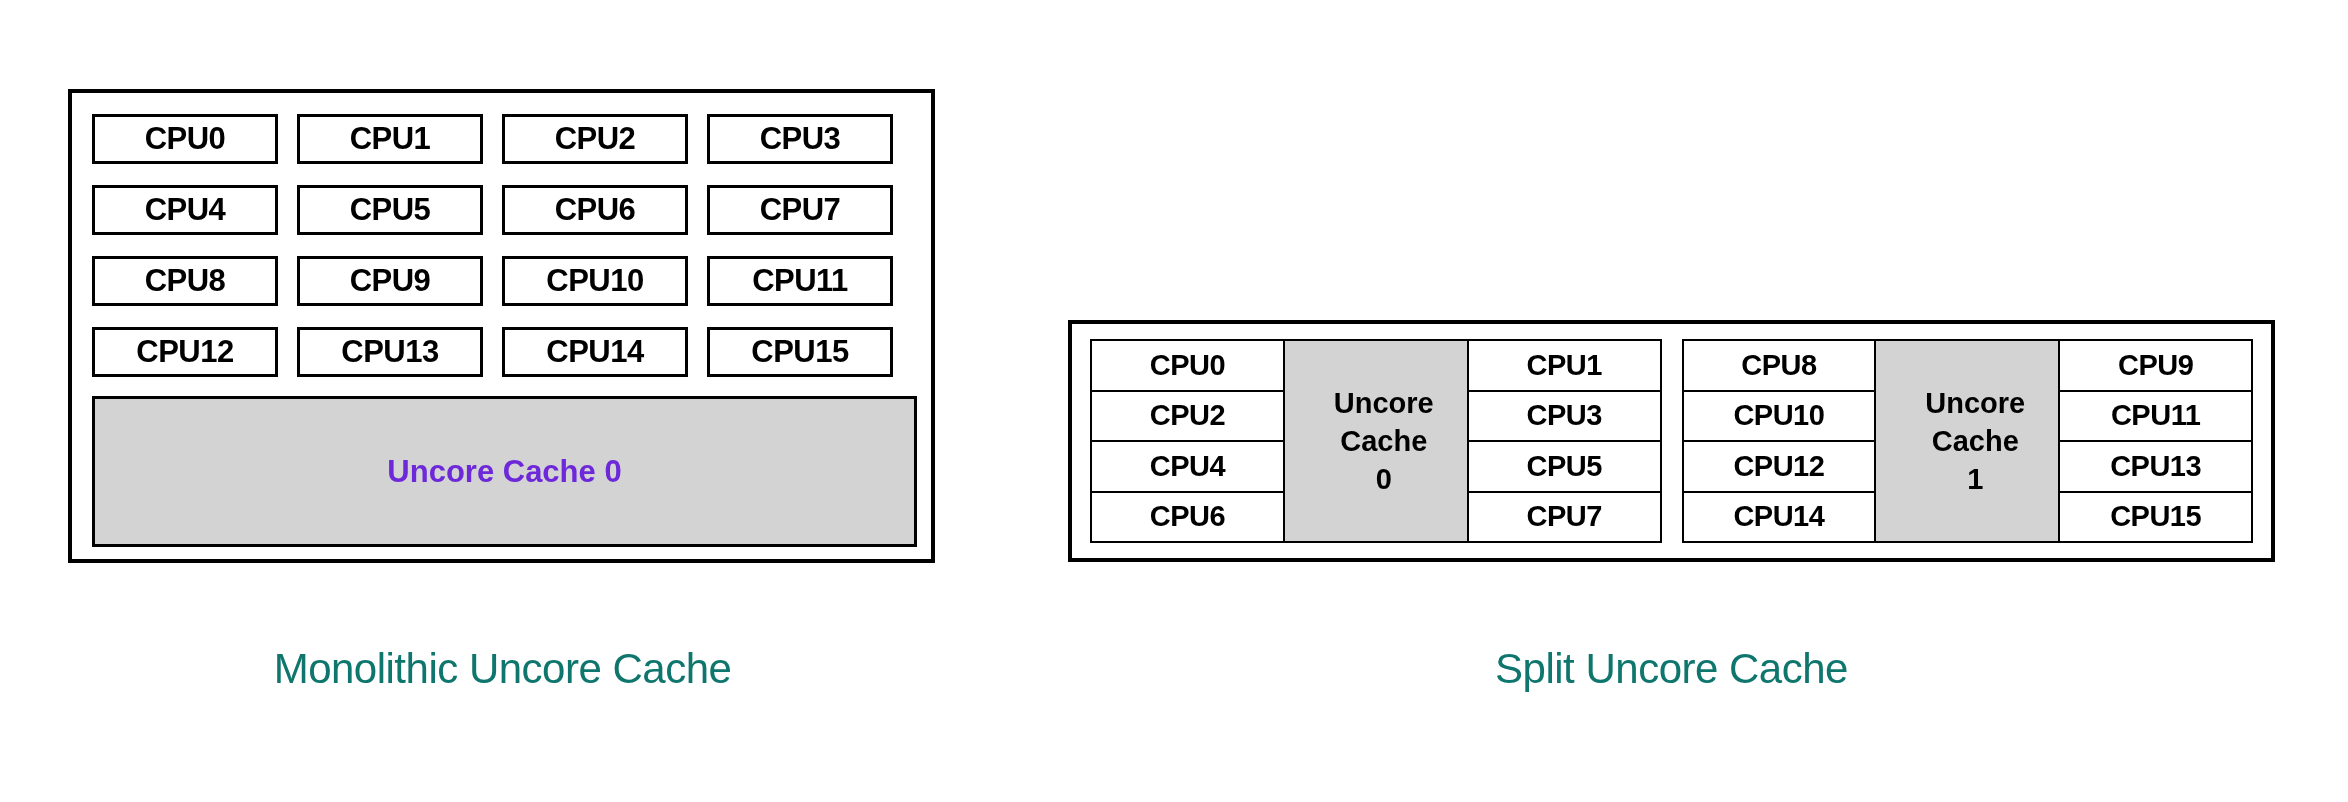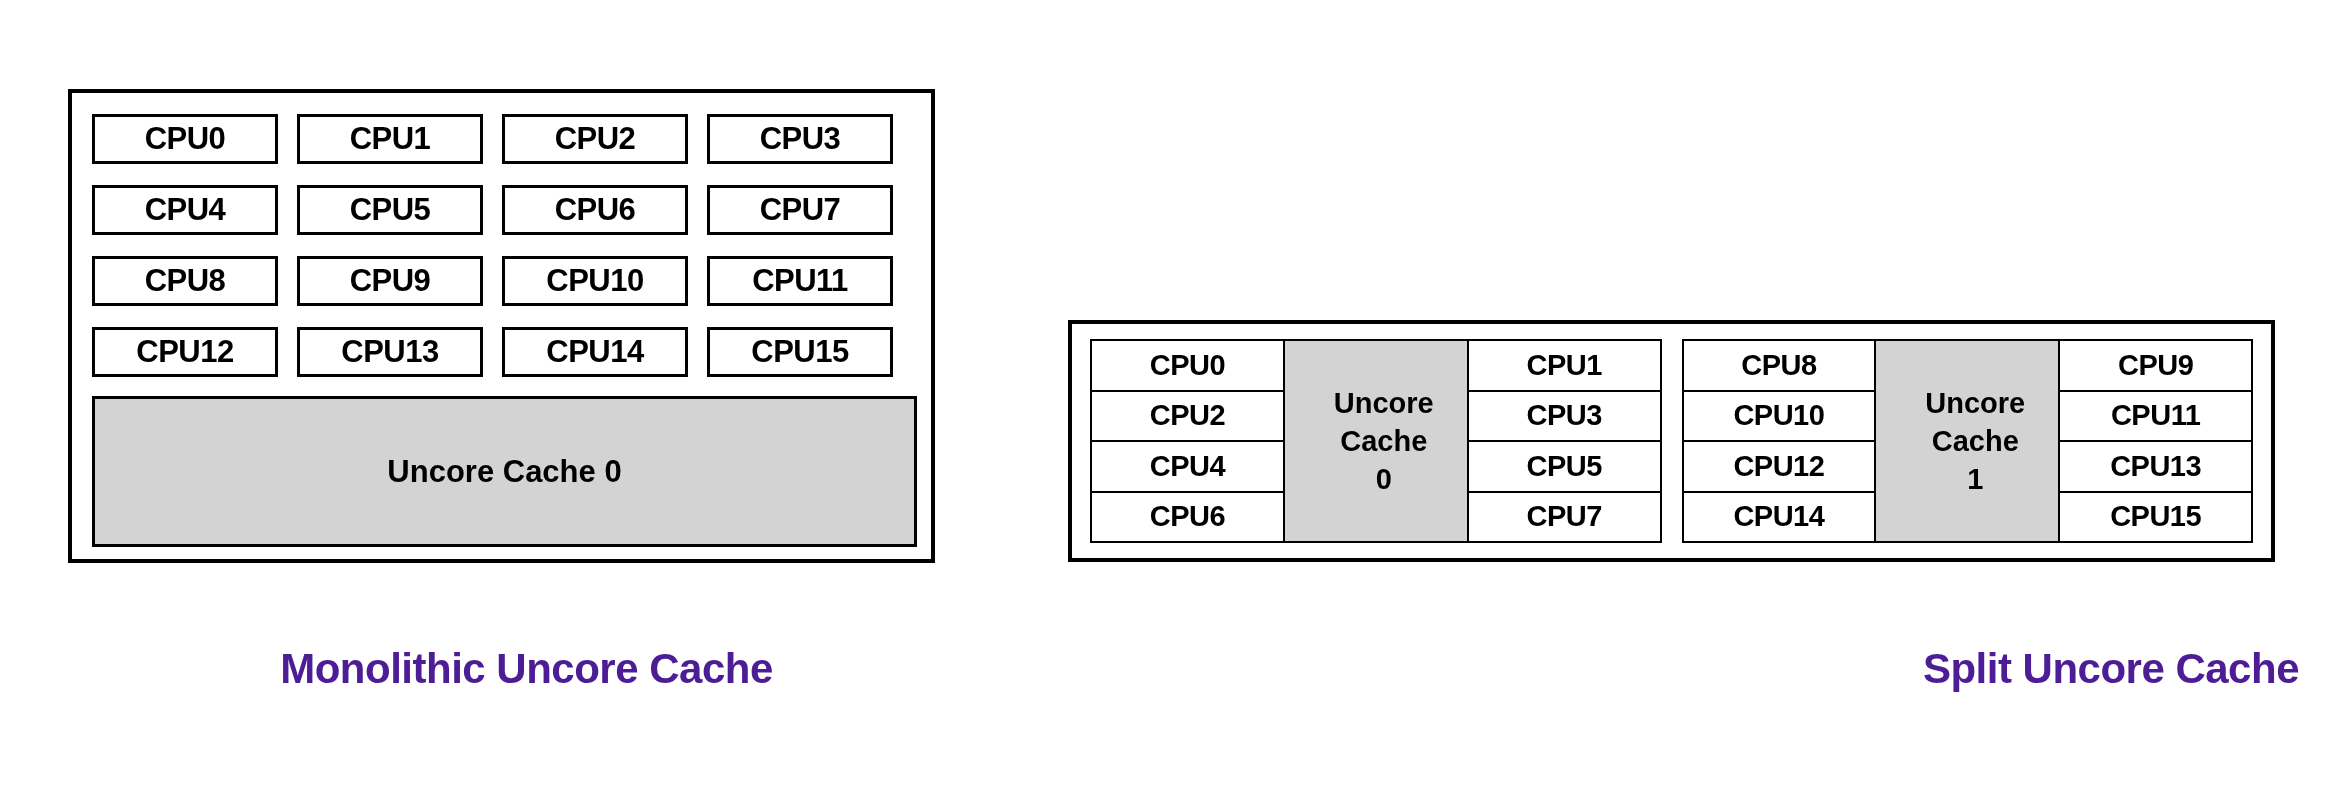--- a/index.html
+++ b/index.html
@@ -65,21 +65,21 @@
     width: 825px;
     height: 151px;
     box-sizing: border-box;
     border: 3px solid #000000;
     background: #d3d3d3;
     display: flex;
     align-items: center;
     justify-content: center;
     font-size: 31px;
     font-weight: bold;
-    color: #000000;
+    color: #6d28d9;
   }
 
   
   .fig-split {
     position: absolute;
     left: 1068px;
     top: 320px;
     width: 1207px;
     height: 242px;
     box-sizing: border-box;
@@ -135,37 +135,36 @@
     margin: 0 -2px;
     position: relative;
     z-index: 2;
     padding-left: 16px;
   }
 
   
   .caption {
     position: absolute;
     font-size: 42px;
-    font-weight: bold;
-    color: #4c1d95;
+    font-weight: normal;
+    color: #0f766e;
     white-space: nowrap;
     letter-spacing: -0.5px;
-    padding-left: 24px;
   }
   .caption-left {
     left: 0;
     top: 645px;
     width: 1005px;
     text-align: center;
   }
   .caption-right {
     left: 1068px;
     top: 645px;
     width: 1207px;
-    text-align: right;
+    text-align: center;
   }
 </style>
 </head>
 <body>
 
 <div class="stage">
 
   <div class="fig-monolithic">
 
     <div class="mono-grid">

